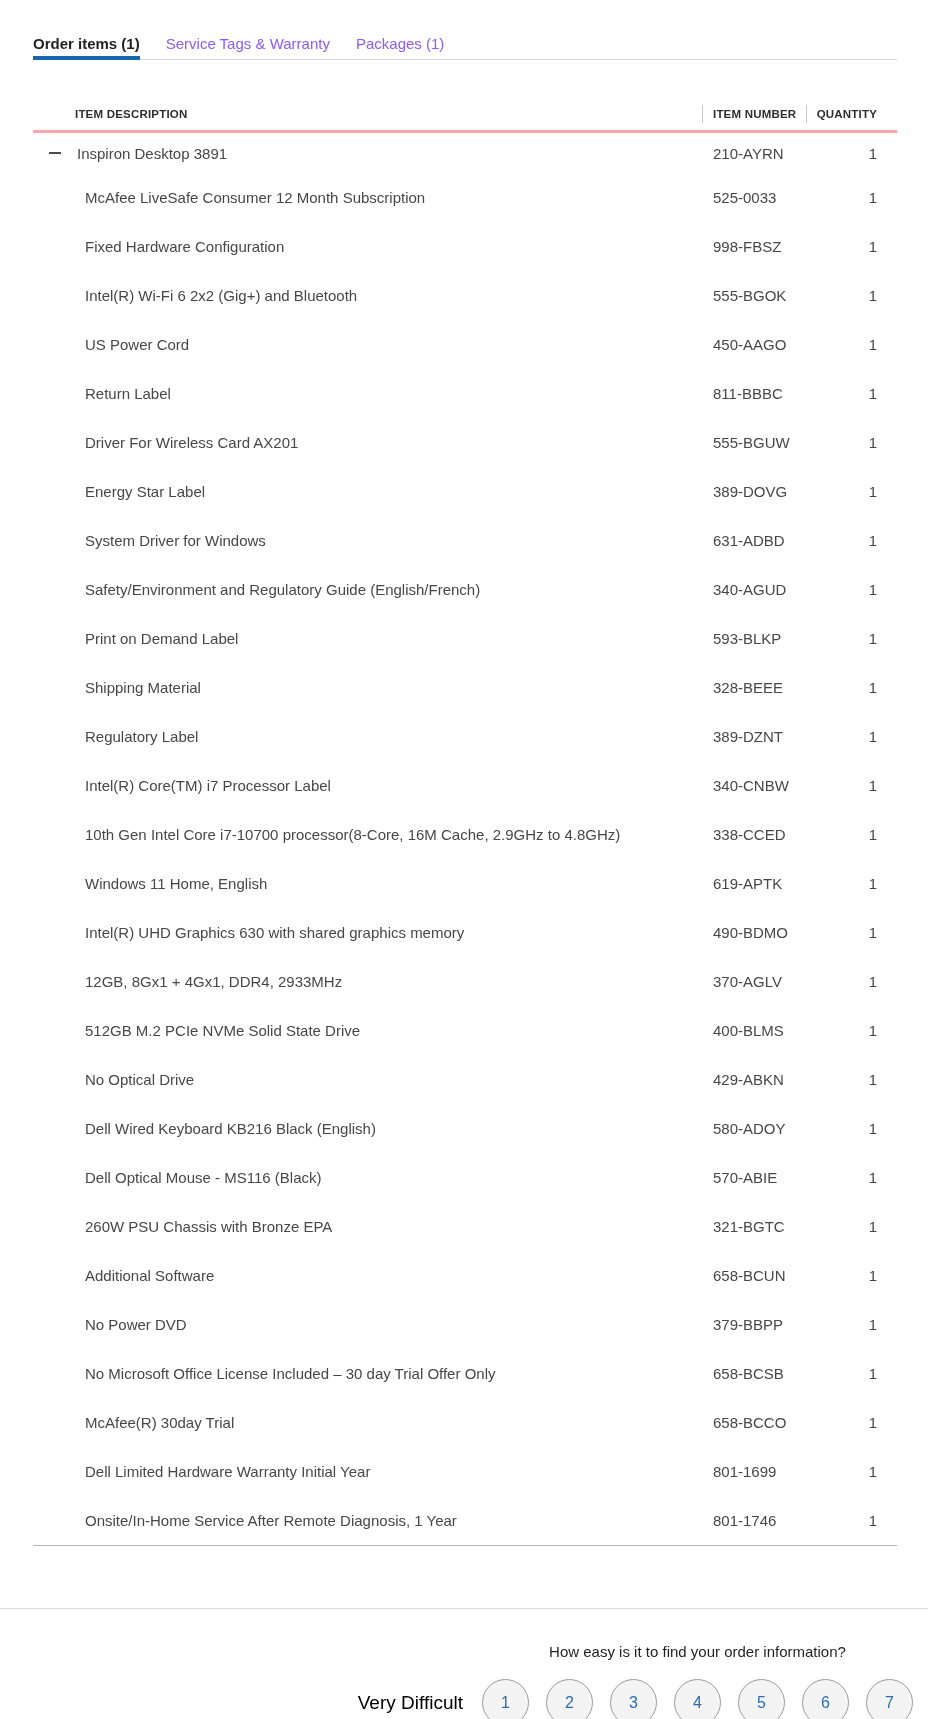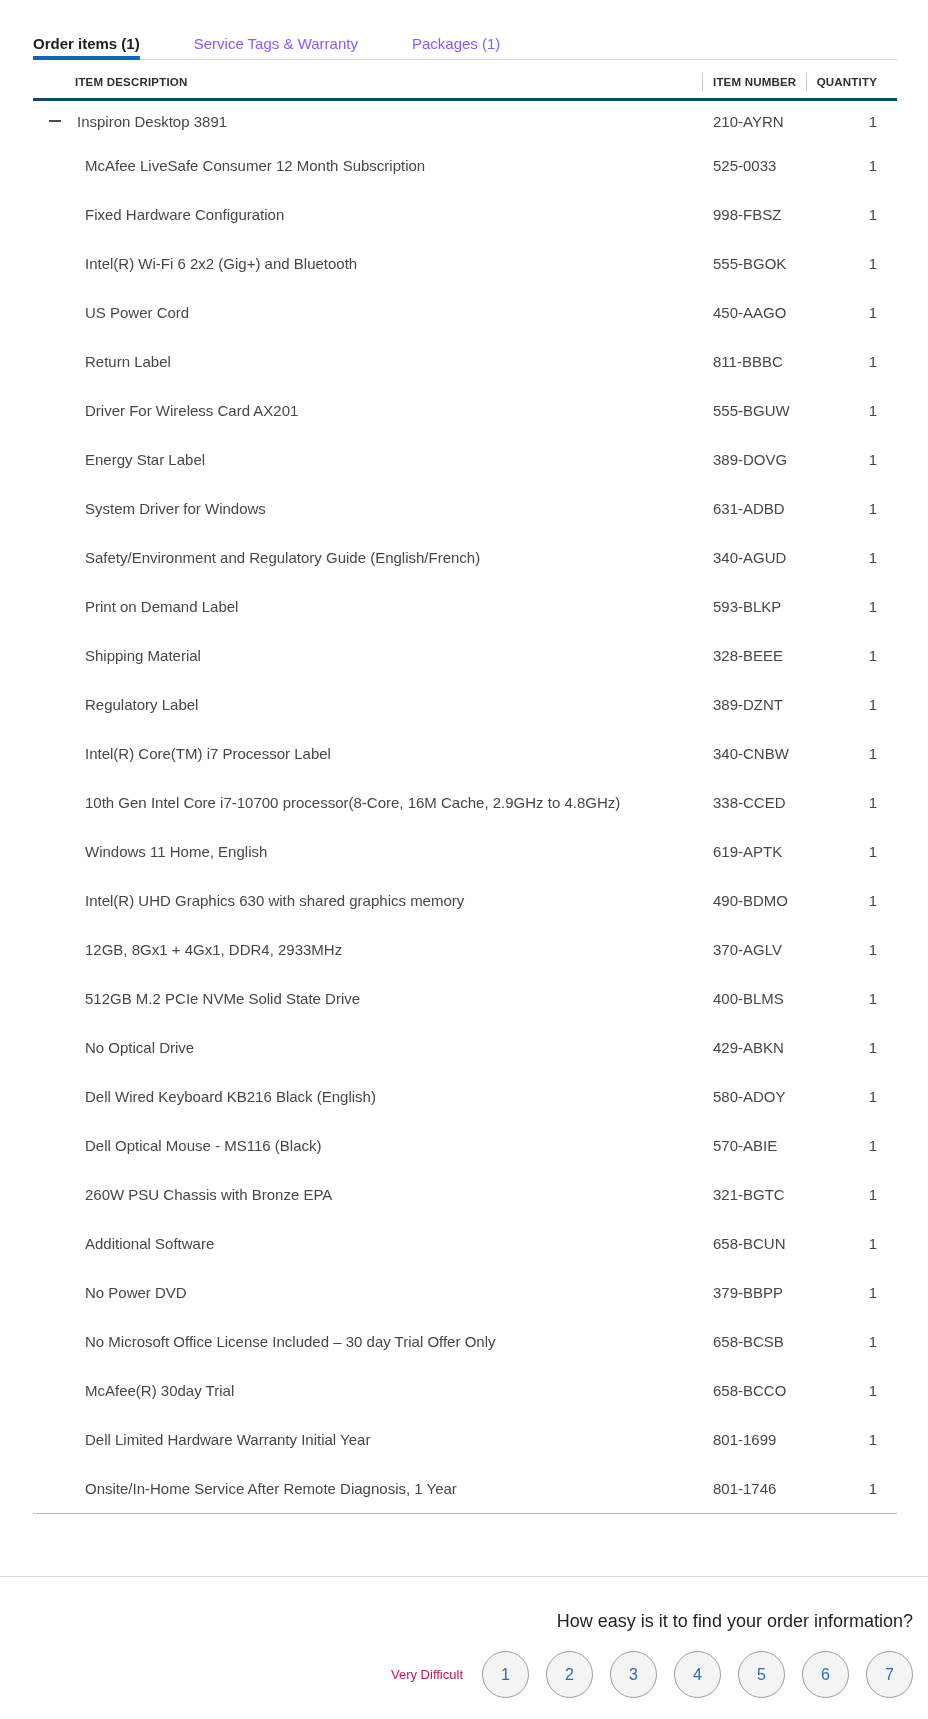--- a/index.html
+++ b/index.html
@@ -5,36 +5,36 @@
   * { box-sizing: border-box; margin: 0; padding: 0; }
   html, body { background: #ffffff; }
   body {
     width: 928px; height: 1719px; overflow: hidden;
     font-family: "Liberation Sans", "DejaVu Sans", sans-serif;
     color: #474747;
   }
   .page { padding: 36px 31px 0 33px; }
 
   
-  .tabs { display: flex; gap: 54px; border-bottom: 1px solid #d8d8d8; }
+  .tabs { display: flex; gap: 26px; border-bottom: 1px solid #d8d8d8; }
   .tab {
     font-size: 15px; line-height: 15px; padding-bottom: 8px;
     color: #8b5cf6; cursor: pointer; white-space: nowrap;
   }
   .tab.active {
     color: #1f1f1f; font-weight: bold;
     padding-bottom: 4px; border-bottom: 4px solid var(--accent-blue, #1565b0);
     margin-bottom: -1px;
   }
 
   
   .thead {
     display: flex; align-items: center;
-    margin-top: 16px; padding-bottom: 10px;
-    border-bottom: 3px solid #0c4a6e;
+    margin-top: 48px; padding-bottom: 10px;
+    border-bottom: 3px solid #fca5a5;
   }
   .th { font-size: 11.5px; font-weight: bold; color: #2e2e2e; letter-spacing: 0.2px; padding-left: 8px; }
   .cell-desc { flex: 1 1 auto; min-width: 0; }
   .thead .cell-desc { padding-left: 42px; }
   .cell-num { flex: 0 0 104px; padding-left: 11px; position: relative; white-space: nowrap; }
   .cell-qty { flex: 0 0 91px; text-align: right; padding-right: 20px; position: relative; }
   .vdiv {
     position: absolute; left: 0; top: 50%; transform: translateY(-50%);
     width: 1px; height: 18px; background: #cbcbcb;
   }
@@ -47,23 +47,23 @@
   .row.parent .cell-desc { padding-left: 44px; }
   .toggle {
     position: absolute; left: 13px; top: 50%; transform: translateY(-50%);
     width: 18px; height: 18px; border: none; background: transparent; cursor: pointer;
   }
   .minus-icon { display: block; width: 12px; height: 2px; background: #4a4a4a; margin: 0 auto; }
 
   
   .survey-divider { height: 1px; background: #d9d9d9; margin-top: 62px; }
   .survey { display: flex; flex-direction: column; align-items: flex-end; padding: 34px 15px 0 0; }
-  .survey-question { width: 431px; text-align: right; font-size: 18px; color: #1f1f1f; }
+  .survey-question { width: 431px; text-align: center; font-size: 15px; color: #1f1f1f; }
   .survey-row { margin-top: 19px; display: flex; align-items: center; }
-  .survey-label { font-size: 13px; color: #be185d; margin-right: 19px; white-space: nowrap; }
+  .survey-label { font-size: 19px; color: #000000; margin-right: 19px; white-space: nowrap; }
   .circles { display: flex; gap: 17px; }
   .circle {
     width: 47px; height: 47px; border-radius: 50%;
     background: #f4f4f5; border: 1px solid #9b9b9b;
     color: var(--rating-blue, #2c6cb0); font-size: 16px;
     display: flex; align-items: center; justify-content: center;
     cursor: pointer; font-family: inherit;
   }
 </style>
 </head>

